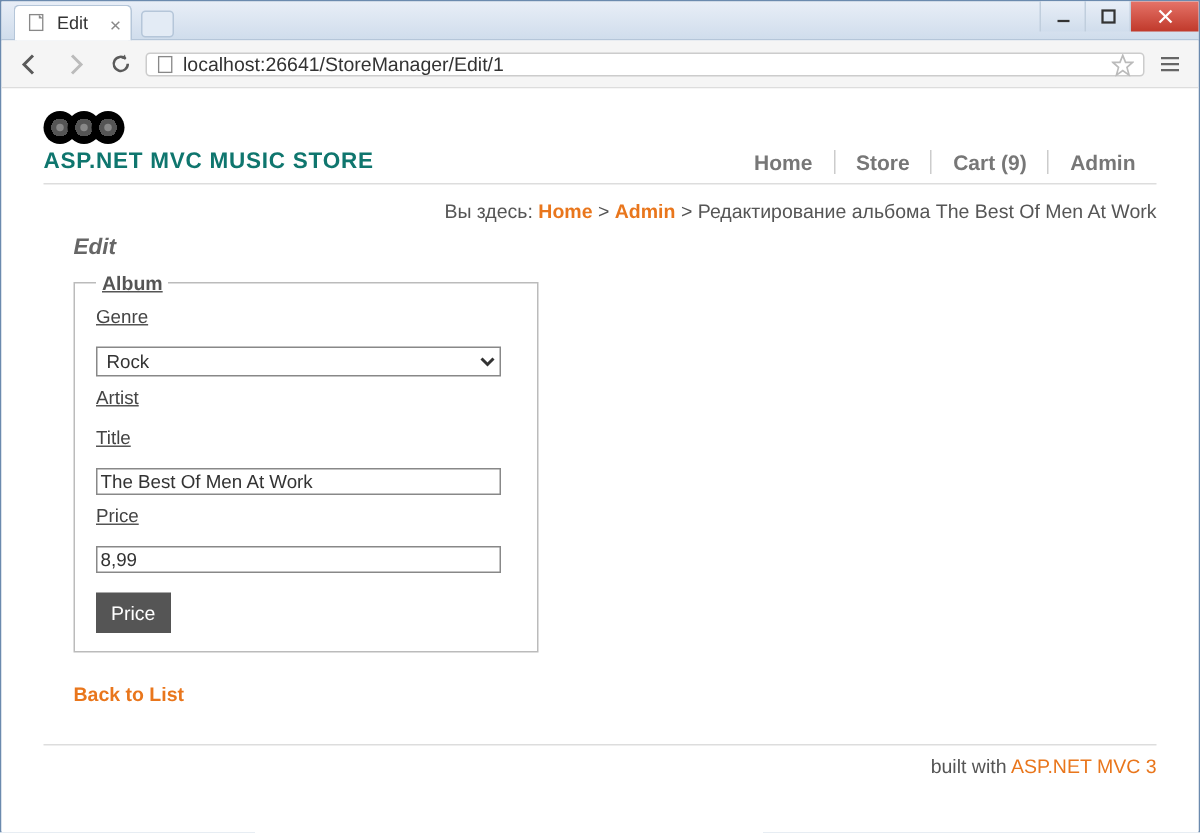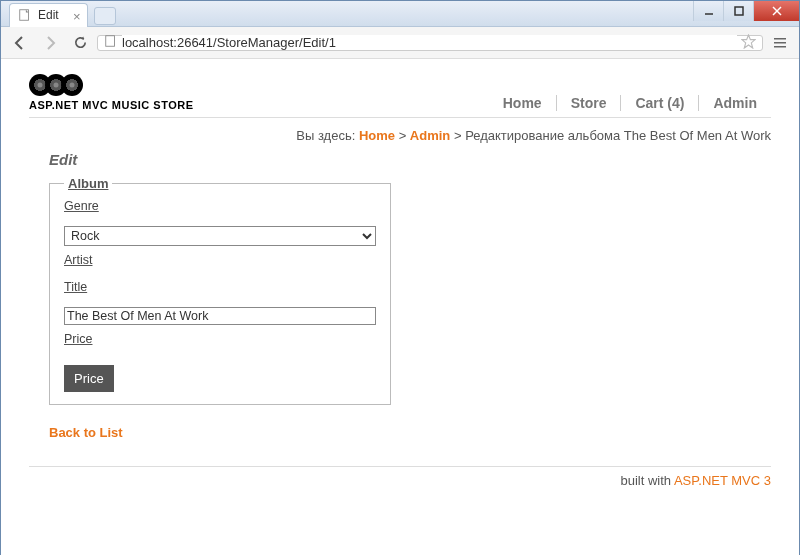--- a/index.html
+++ b/index.html
@@ -16,49 +16,49 @@
 
     .tabstrip { display: flex; align-items: flex-end; height: 26px; padding-left: 8px; gap: 0; }
     .tab { background: #fff; border: 1px solid #b5c6d9; border-bottom: none; border-top-left-radius: 4px; border-top-right-radius: 4px; padding: 4px 28px 4px 8px; display: flex; align-items: center; gap: 6px; font-size: 12px; color: #333; height: 24px; position: relative; }
     .tab .favicon { width: 14px; height: 14px; display: flex; align-items: center; justify-content: center; }
     .tab .tab-close { position: absolute; right: 6px; top: 5px; font-size: 13px; color: #888; }
     .newtab { width: 22px; height: 18px; background: #e3ebf5; border: 1px solid #b5c6d9; border-radius: 3px; margin-left: 6px; margin-bottom: 2px; }
 
     .toolbar { height: 32px; background: #f5f5f5; border-bottom: 1px solid #ddd; display: flex; align-items: center; padding: 0 6px; gap: 4px; }
     .nav-btn { width: 26px; height: 26px; display: flex; align-items: center; justify-content: center; color: #5a5a5a; }
     .nav-btn.disabled { color: #bbb; }
-    .omnibox { flex: 1; height: 16px; border: 1px solid #ccc; border-radius: 3px; background: #fff; display: flex; align-items: center; padding: 0 6px; gap: 4px; }
+    .omnibox { flex: 1; height: 16px; border: 1px solid #ccc; border-radius: 3px; background: #fff; display: flex; padding: 0 6px; gap: 4px; }
     .omnibox input { flex: 1; border: none; outline: none; font-size: 13px; color: #333; }
     .star { color: #bbb; }
     .menu-btn { width: 26px; height: 26px; display: flex; align-items: center; justify-content: center; color: #666; }
 
     
     .page { background: #fff; padding: 14px 28px; height: calc(555px - 26px - 32px); overflow: auto; color: #555; }
     .header { display: flex; align-items: flex-end; justify-content: space-between; border-bottom: 1px solid #ddd; padding-bottom: 6px; margin-bottom: 4px; }
     .logo-area { display: flex; flex-direction: column; gap: 2px; }
     .logo { width: 72px; height: 24px; display: flex; align-items: center; gap: -8px; }
     .logo .disc { width: 22px; height: 22px; border-radius: 50%; background: radial-gradient(circle at 50% 50%, #555 0 6px, #000 6px 11px); margin-left: -6px; position: relative; }
     .logo .disc:first-child { margin-left: 0; }
     .logo .disc::after { content: ""; position: absolute; width: 5px; height: 5px; background: #888; border-radius: 50%; top: 50%; left: 50%; transform: translate(-50%, -50%); }
-    .site-title { font-weight: bold; font-size: 11px; color: #000000; letter-spacing: 0.5px; }
+    .site-title { font-weight: bold; font-size: 15px; color: #0f766e; letter-spacing: 0.5px; }
     .main-nav { display: flex; gap: 0; }
     .main-nav a { color: #777; font-weight: bold; font-size: 14px; text-decoration: none; padding: 0 14px; border-right: 1px solid #ccc; }
     .main-nav a:last-child { border-right: none; }
 
     .breadcrumb-row { text-align: right; font-size: 13px; color: #555; padding: 6px 0; }
     .breadcrumb-row a { color: #e9761c; text-decoration: none; font-weight: bold; }
     .breadcrumb-row .sep { color: #555; }
 
     .page-heading { font-style: italic; font-weight: bold; font-size: 15px; color: #666; margin: 2px 0 8px 20px; }
 
     fieldset.album { border: 1px solid #bbb; padding: 8px 14px 12px; margin: 0 0 8px 20px; width: 310px; text-decoration: underline; }
     fieldset.album legend { font-weight: bold; font-size: 13px; color: #555; padding: 0 4px; }
     .field { margin-bottom: 7px; }
     .field label { display: block; font-size: 12.5px; color: #444; margin-bottom: 13px; }
-    .field select, .field input[type="text"] { width: 312px; font-size: 12.5px; font-family: Arial, sans-serif; padding: 1px 2px; border: 1px solid #888; background: #fff; color: #333; }
+    .field select, .field input[type="text"] { width: 270px; font-size: 12.5px; font-family: Arial, sans-serif; padding: 1px 2px; border: 1px solid #888; background: #fff; color: #333; }
     .field select { height: 20px; }
     .field input[type="text"] { height: 18px; }
 
     .save-btn { background: #555; color: #fff; border: none; padding: 6px 10px; font-size: 13px; cursor: pointer; margin-top: 6px; }
 
     .back-link { color: #e9761c; font-weight: bold; text-decoration: none; font-size: 13px; margin-left: 20px; display: inline-block; margin-top: 12px; }
 
     .footer { border-top: 1px solid #ddd; margin-top: 26px; padding-top: 6px; text-align: right; font-size: 13px; color: #555; }
     .footer a { color: #e9761c; text-decoration: none; }
   </style>
@@ -146,21 +146,21 @@
         <div class="logo">
           <div class="disc"></div>
             <div class="disc"></div>
             <div class="disc"></div>
         </div>
         <div class="site-title">ASP.NET MVC MUSIC STORE</div>
       </div>
       <nav class="main-nav">
         <a href="#">Home</a>
         <a href="#">Store</a>
-        <a href="#">Cart (4)</a>
+        <a href="#">Cart (9)</a>
         <a href="#">Admin</a>
       </nav>
     </div>
 
     <div class="breadcrumb-row">
       <span>Вы здесь: </span>
       <a href="#">Home</a>
       <span class="sep"> &gt; </span>
       <a href="#">Admin</a>
       <span class="sep"> &gt; </span>
@@ -183,20 +183,21 @@
         <label>Artist</label>
       </div>
 
       <div class="field">
         <label>Title</label>
         <input type="text" value="The Best Of Men At Work" style="">
       </div>
 
       <div class="field">
         <label>Price</label>
+        <input type="text" value="8,99" style="">
       </div>
 
 
       <button class="save-btn">Price</button>
     </fieldset>
 
     <a href="#" class="back-link">Back to List</a>
 
     <div class="footer">
       <span>built with </span><a href="#">ASP.NET MVC 3</a>

